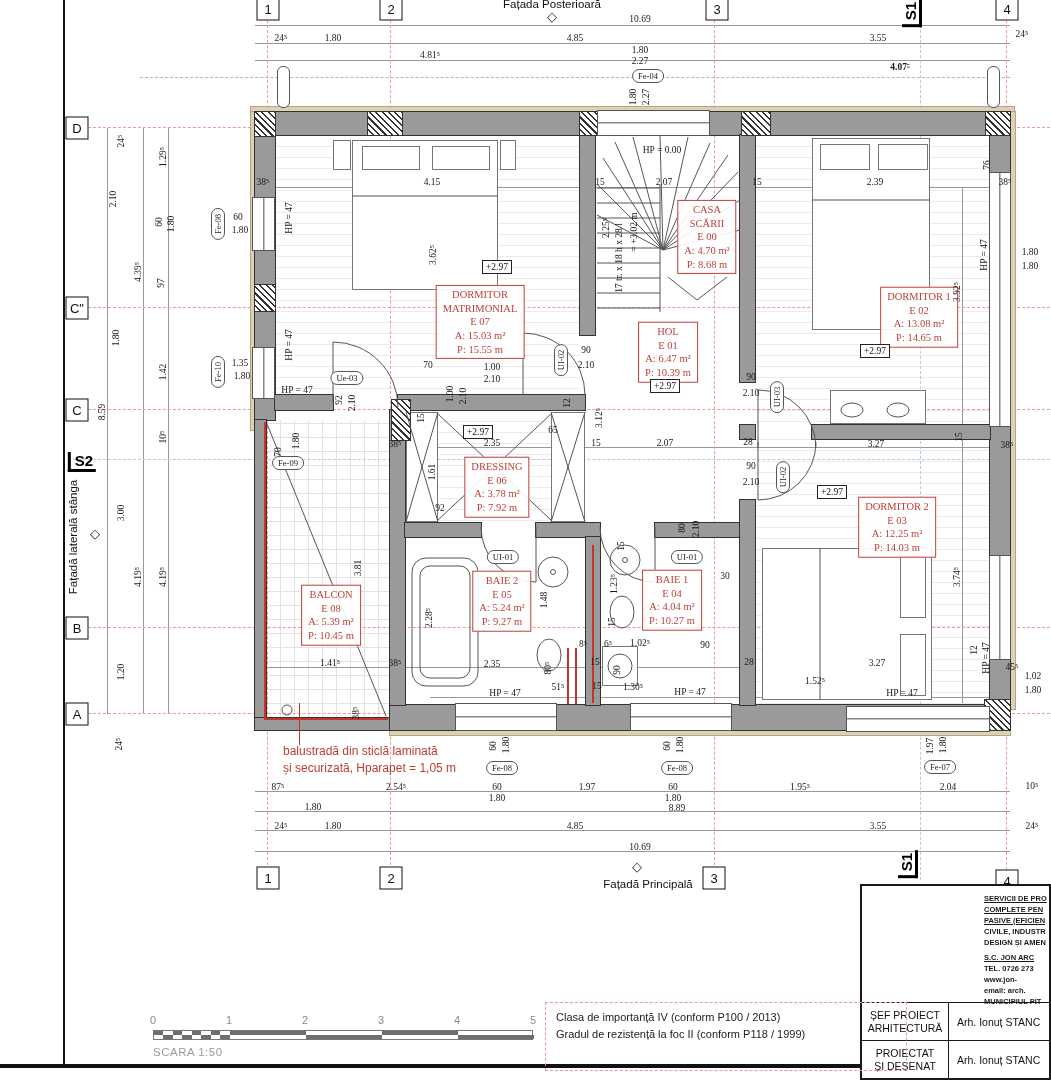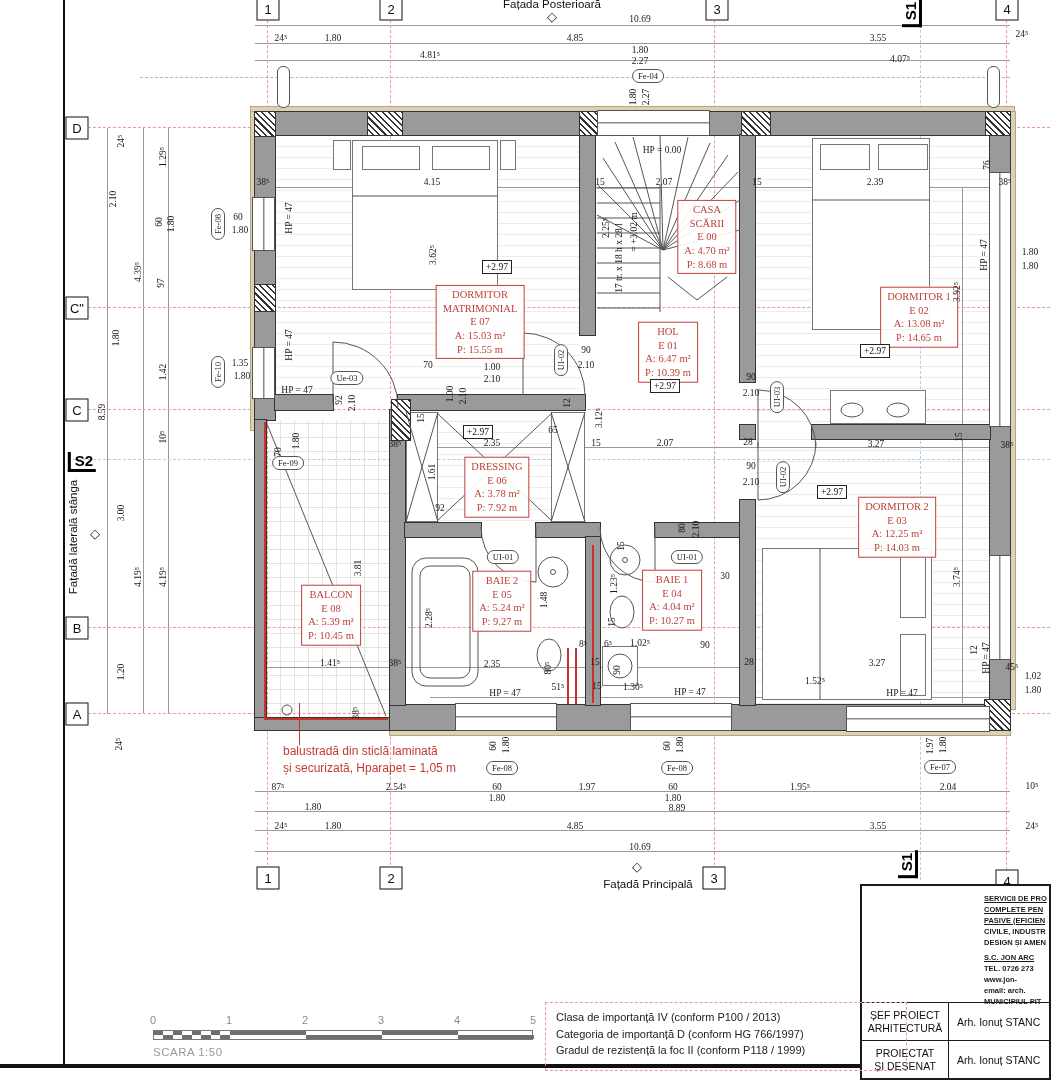--- a/index.html
+++ b/index.html
@@ -235,21 +235,21 @@
       <span class="smark v" style="left: 912px; top: 13px;">S1</span>
       <span class="dim" style="left: 640px; top: 20px;">10.69</span>
       <span class="dim" style="left: 281px; top: 39px;">24⁵</span>
       <span class="dim" style="left: 333px; top: 39px;">1.80</span>
       <span class="dim" style="left: 575px; top: 39px;">4.85</span>
       <span class="dim" style="left: 878px; top: 39px;">3.55</span>
       <span class="dim" style="left: 1022px; top: 35px;">24⁵</span>
       <span class="dim" style="left: 430px; top: 56px;">4.81⁵</span>
       <span class="dim" style="left: 640px; top: 51px;">1.80</span>
       <span class="dim" style="left: 640px; top: 62px;">2.27</span>
-      <span class="dim" style="left: 900px; top: 60px;">4.07⁵</span>
+      <span class="dim" style="left: 900px; top: 68px; font-weight: bold;">4.07⁵</span>
       <span class="oval" style="left: 648px; top: 76px;">Fe-04</span>
       <span class="dim v" style="left: 634px; top: 97px;">1.80</span>
       <span class="dim v" style="left: 647px; top: 97px;">2.27</span>
       <span class="dim" style="left: 662px; top: 151px;">HP = 0.00</span>
       <span class="bubble" style="left: 77px; top: 128px;">D</span>
       <span class="bubble" style="left: 77px; top: 308px;">C"</span>
       <span class="bubble" style="left: 77px; top: 410px;">C</span>
       <span class="bubble" style="left: 77px; top: 628px;">B</span>
       <span class="bubble" style="left: 77px; top: 714px;">A</span>
       <span class="smark" style="left: 82px; top: 462px;">S2</span>
@@ -460,21 +460,20 @@
       <div class="sseg" style="left:76px;top:0;width:76px;height:4px"></div>
       <div class="sseg" style="left:152px;top:4px;width:76px;height:4px"></div>
       <div class="sseg" style="left:228px;top:0;width:76px;height:4px"></div>
       <div class="sseg" style="left:304px;top:4px;width:76px;height:4px"></div>
     </div>
     <div class="scap">SCARA 1:50</div>
   </div>
 
   <div class="notes">
     <div>Clasa de importanță IV (conform P100 / 2013)</div>
-    <div>Categoria de importanță D (conform HG 766/1997)</div>
     <div>Gradul de rezistență la foc II (conform P118 / 1999)</div>
   </div>
 
   <div class="tblock">
     <div class="tcol">
       <div class="u">SERVICII DE PRO</div>
       <div class="u">COMPLETE PEN</div>
       <div class="u">PASIVE (EFICIEN</div>
       <div>CIVILE, INDUSTR</div>
       <div>DESIGN ȘI AMEN</div>

